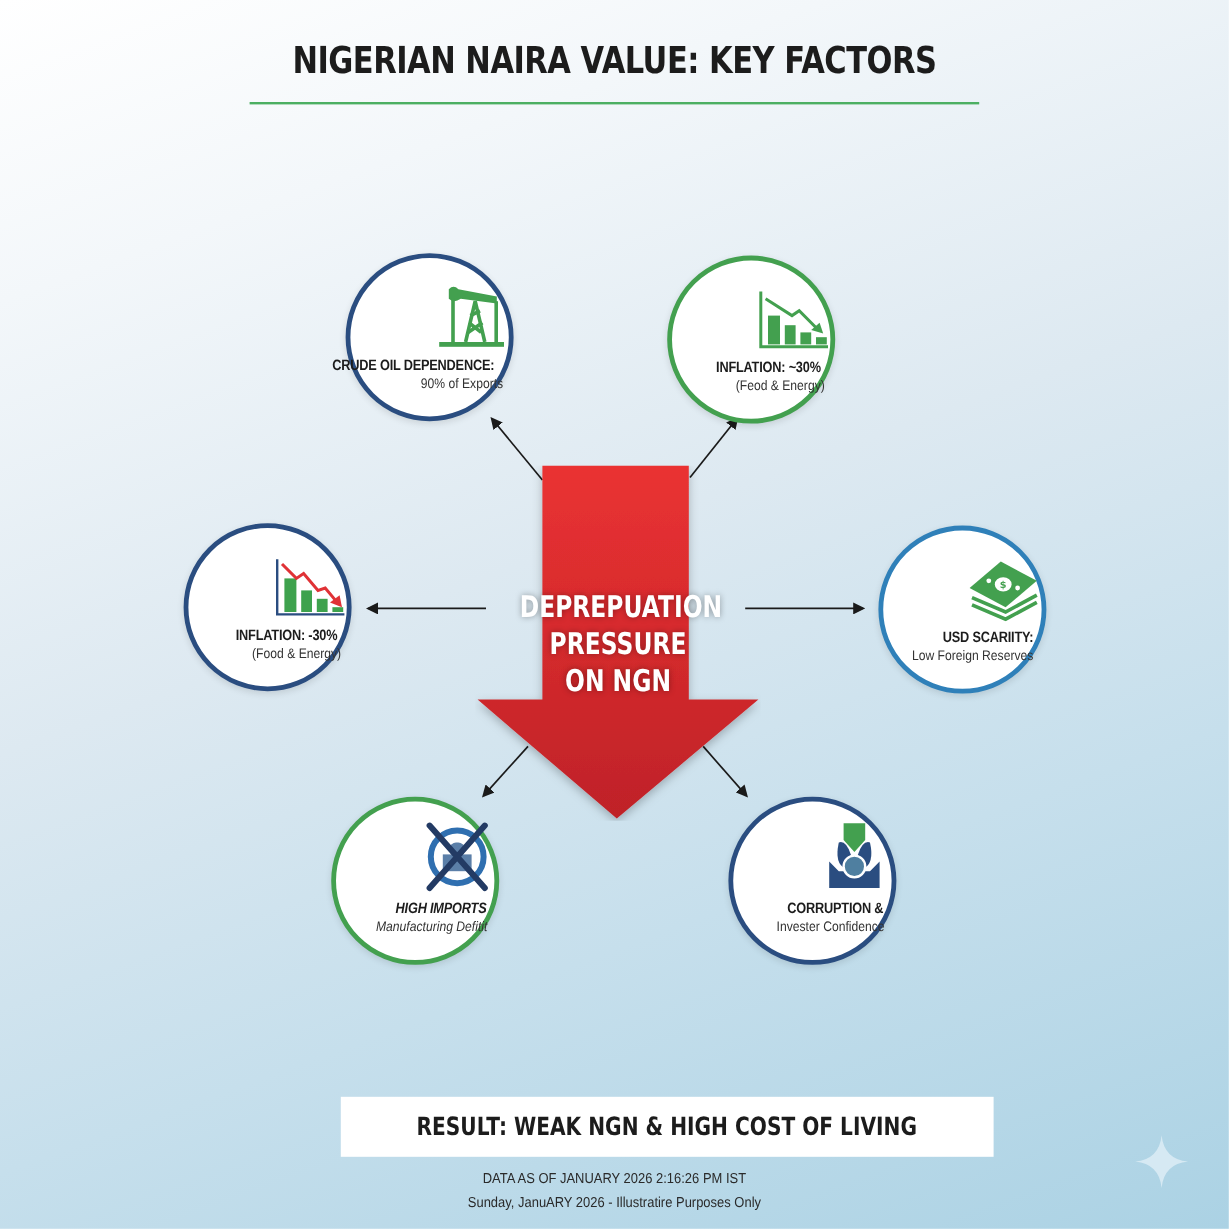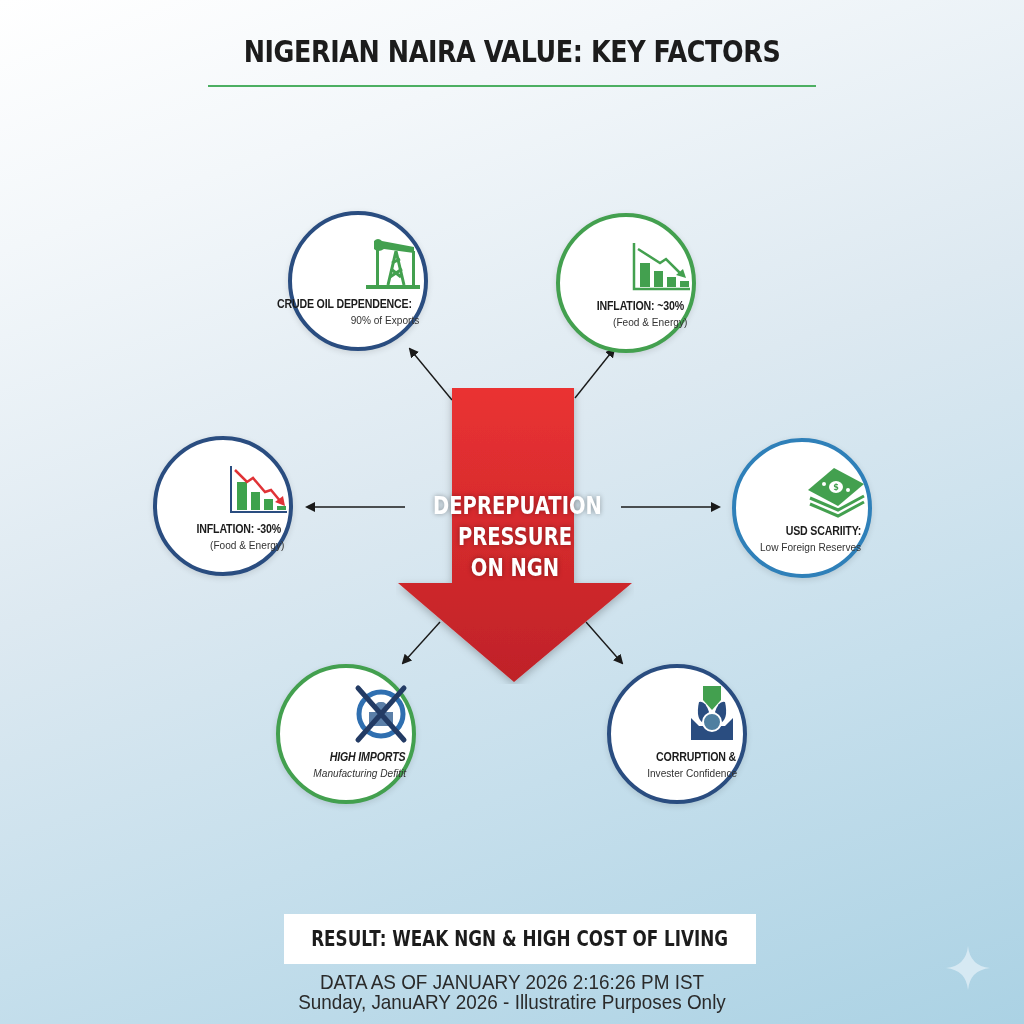--- a/index.html
+++ b/index.html
@@ -31,28 +31,28 @@
     font-family:"Liberation Sans", sans-serif; font-size:11.5px; color:#333; transform:scaleX(0.88);
     white-space:nowrap; margin-top:3px;
   }
   .center-arrow { position:absolute; left:396px; top:388px; width:238px; height:296px; }
   .center-text {
     position:absolute; left:410px; top:490px; width:210px; text-align:center; color:#fff;
     font-family:"DejaVu Sans", sans-serif; font-weight:bold; font-size:25px; line-height:31px;
     transform:scaleX(0.78); text-shadow:0 0 6px rgba(0,0,0,0.35);
   }
   .result-box {
-    position:absolute; left:284px; top:914px; width:472px; height:50px; background:#fff;
+    position:absolute; left:284px; top:914px; width:544px; height:50px; background:#fff;
     display:flex; align-items:center; justify-content:center;
   }
   .result-text {
     font-family:"DejaVu Sans", sans-serif; font-weight:bold; font-size:21px; color:#1c1c1c;
     transform:scaleX(0.8); white-space:nowrap;
   }
-  .footer { position:absolute; left:0; width:1024px; top:972px; text-align:center; color:#2a2a2a; font-size:21px; line-height:20px; }
+  .footer { position:absolute; left:0; width:1024px; top:972px; text-align:center; color:#2a2a2a; font-size:12px; line-height:20px; }
   .footer div { transform:scaleX(0.9); }
   .sparkle { position:absolute; left:944px; top:944px; width:48px; height:48px; }
 </style>
 </head>
 <body>
 
 <div class="title">NIGERIAN NAIRA VALUE: KEY FACTORS</div>
 <div class="title-rule"></div>
 
 <svg class="connectors" width="1024" height="1024">

